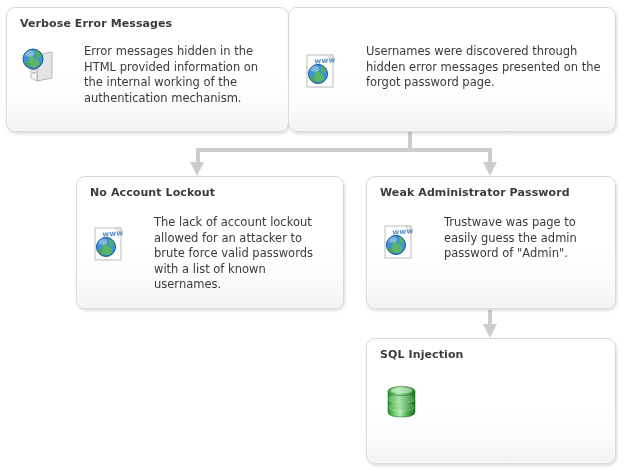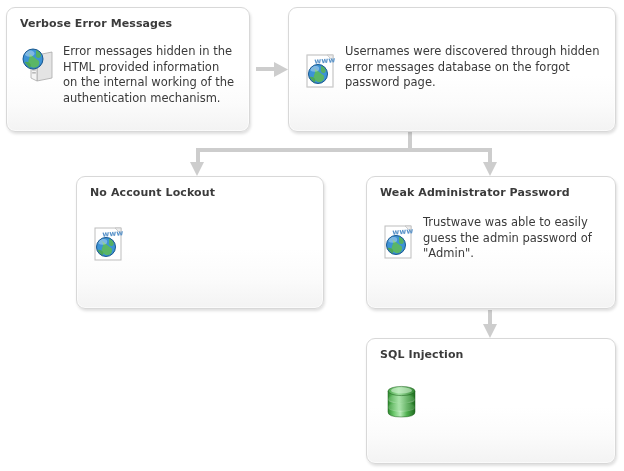--- a/index.html
+++ b/index.html
@@ -48,41 +48,41 @@
     top: 9px;
     font-size: 11px;
     font-weight: bold;
     color: #3b3b3b;
     letter-spacing: 0.1px;
     white-space: nowrap;
   }
 
   .node-body {
     position: absolute;
-    left: 56px;
+    left: 77px;
     top: 33px;
     right: 12px;
     font-size: 11.5px;
     line-height: 15.6px;
     color: #3a3a3a;
   }
 
   .node-icon {
     position: absolute;
     left: 14px;
     top: 38px;
     width: 38px;
     height: 38px;
   }
   .node-icon svg { display: block; }
 
   
-  #node-verbose-error-messages { left: 6px;   top: 7px;   width: 244px; height: 125px; padding-left: 6px; }
+  #node-verbose-error-messages { left: 6px;   top: 7px;   width: 283px; height: 125px; padding-left: 6px; }
   #node-username-enumeration   { left: 288px; top: 7px;   width: 328px; height: 125px; }
-  #node-no-account-lockout     { left: 76px;  top: 176px; width: 248px; height: 133px; }
+  #node-no-account-lockout     { left: 76px;  top: 176px; width: 268px; height: 133px; }
   #node-weak-admin-password    { left: 366px; top: 176px; width: 250px; height: 133px; }
   #node-sql-injection          { left: 366px; top: 338px; width: 250px; height: 126px; text-align: center; }
 
   #node-username-enumeration .node-icon { top: 44px; }
   #node-weak-admin-password  .node-icon { top: 46px; }
   #node-no-account-lockout   .node-icon { top: 48px; }
   #node-sql-injection        .node-icon { top: 44px; left: 16px; }
 
   #node-verbose-error-messages .node-body { top: 36px; }
   #node-username-enumeration   .node-body { top: 36px; }
@@ -167,62 +167,63 @@
           <circle cx="15" cy="22" r="9.5" fill="#2e7fc4"></circle>
           <path d="M5.6 20.6 A9.5 9.5 0 0 1 24.4 20.2 L24.1 23.2 A9.5 9.5 0 0 1 5.6 23.6 Z" fill="#3d93d6"></path>
           <path d="M9.5 15 q4 3 2 7 q-2 4 1 6.5 q3 2.8 6.5 0.8 q2.8 -2 1.8 -5.8" fill="#5cb85c" opacity="0.92"></path>
           <path d="M6.2 25 q4 -1 5.8 2 q1 2.8 -1 3.8" fill="#4ca84c" opacity="0.9"></path>
           <path d="M18 13.5 q3.8 1 4.8 4.8 q0 2.8 -2.8 2.8 q-2.8 -1 -2 -3.8" fill="#57b257" opacity="0.9"></path>
           <ellipse cx="11.6" cy="16.8" rx="4.6" ry="3" fill="#ffffff" opacity="0.33"></ellipse>
           <circle cx="15" cy="22" r="9.5" fill="none" stroke="#1c5b91" stroke-width="1"></circle>
         </g>
       </svg>
     </div>
-    <div class="node-body">Usernames were discovered through hidden error messages database on the forgot password page.</div>
+    <div class="node-body">Usernames were discovered through hidden error messages presented on the forgot password page.</div>
   </div>
 
   <div class="node" id="node-no-account-lockout">
     <div class="node-title">No Account Lockout</div>
     <div class="node-icon">
       <svg width="38" height="38" viewBox="0 0 38 38">
         <rect x="4" y="3" width="26" height="32" fill="#ffffff" stroke="#bdbdbd" stroke-width="1"></rect>
         <polygon points="30,3 30,9 24,3" fill="#ededed" stroke="#bdbdbd" stroke-width="0.7"></polygon>
         <text x="22" y="11" font-family="DejaVu Sans, sans-serif" font-size="7.5" font-weight="bold" fill="#5a93c9" text-anchor="middle" transform="rotate(-4 22 11)">www</text>
         <g>
           <circle cx="15" cy="22" r="9.5" fill="#2e7fc4"></circle>
           <path d="M5.6 20.6 A9.5 9.5 0 0 1 24.4 20.2 L24.1 23.2 A9.5 9.5 0 0 1 5.6 23.6 Z" fill="#3d93d6"></path>
           <path d="M9.5 15 q4 3 2 7 q-2 4 1 6.5 q3 2.8 6.5 0.8 q2.8 -2 1.8 -5.8" fill="#5cb85c" opacity="0.92"></path>
           <path d="M6.2 25 q4 -1 5.8 2 q1 2.8 -1 3.8" fill="#4ca84c" opacity="0.9"></path>
           <path d="M18 13.5 q3.8 1 4.8 4.8 q0 2.8 -2.8 2.8 q-2.8 -1 -2 -3.8" fill="#57b257" opacity="0.9"></path>
           <ellipse cx="11.6" cy="16.8" rx="4.6" ry="3" fill="#ffffff" opacity="0.33"></ellipse>
           <circle cx="15" cy="22" r="9.5" fill="none" stroke="#1c5b91" stroke-width="1"></circle>
         </g>
       </svg>
     </div>
+    <div class="node-body">The lack of account lockout allowed for an attacker to brute force valid passwords with a list of known usernames.</div>
   </div>
 
   <div class="node" id="node-weak-admin-password">
     <div class="node-title">Weak Administrator Password</div>
     <div class="node-icon">
       <svg width="38" height="38" viewBox="0 0 38 38">
         <rect x="4" y="3" width="26" height="32" fill="#ffffff" stroke="#bdbdbd" stroke-width="1"></rect>
         <polygon points="30,3 30,9 24,3" fill="#ededed" stroke="#bdbdbd" stroke-width="0.7"></polygon>
         <text x="22" y="11" font-family="DejaVu Sans, sans-serif" font-size="7.5" font-weight="bold" fill="#5a93c9" text-anchor="middle" transform="rotate(-4 22 11)">www</text>
         <g>
           <circle cx="15" cy="22" r="9.5" fill="#2e7fc4"></circle>
           <path d="M5.6 20.6 A9.5 9.5 0 0 1 24.4 20.2 L24.1 23.2 A9.5 9.5 0 0 1 5.6 23.6 Z" fill="#3d93d6"></path>
           <path d="M9.5 15 q4 3 2 7 q-2 4 1 6.5 q3 2.8 6.5 0.8 q2.8 -2 1.8 -5.8" fill="#5cb85c" opacity="0.92"></path>
           <path d="M6.2 25 q4 -1 5.8 2 q1 2.8 -1 3.8" fill="#4ca84c" opacity="0.9"></path>
           <path d="M18 13.5 q3.8 1 4.8 4.8 q0 2.8 -2.8 2.8 q-2.8 -1 -2 -3.8" fill="#57b257" opacity="0.9"></path>
           <ellipse cx="11.6" cy="16.8" rx="4.6" ry="3" fill="#ffffff" opacity="0.33"></ellipse>
           <circle cx="15" cy="22" r="9.5" fill="none" stroke="#1c5b91" stroke-width="1"></circle>
         </g>
       </svg>
     </div>
-    <div class="node-body">Trustwave was able to easily guess the admin password of "Admin".</div>
+    <div class="node-body">Trustwave was page to easily guess the admin password of "Admin".</div>
   </div>
 
   <div class="node" id="node-sql-injection">
     <div class="node-title">SQL Injection</div>
     <div class="node-icon">
       <svg width="38" height="38" viewBox="0 0 38 38">
         <defs>
           <linearGradient id="dbg" x1="0" y1="0" x2="1" y2="0">
             <stop offset="0%" stop-color="#2f8b2f"></stop>
             <stop offset="22%" stop-color="#6ec96e"></stop>

